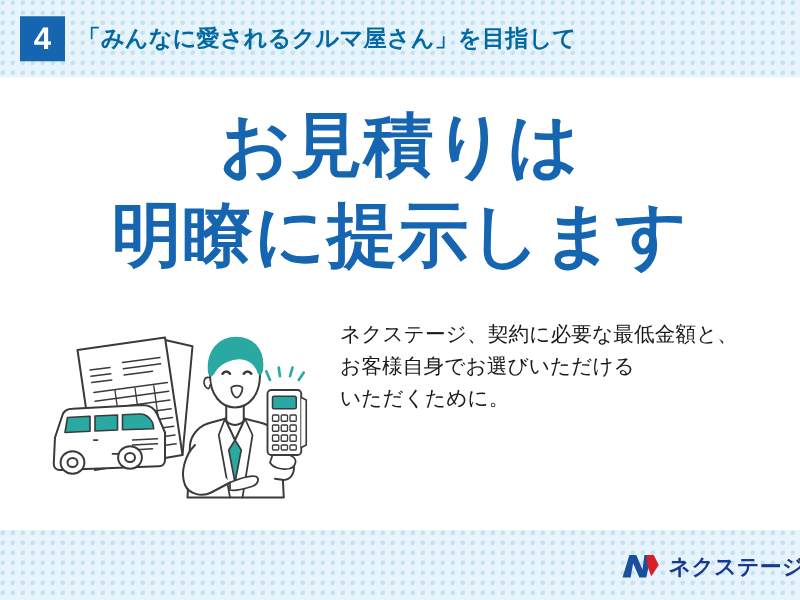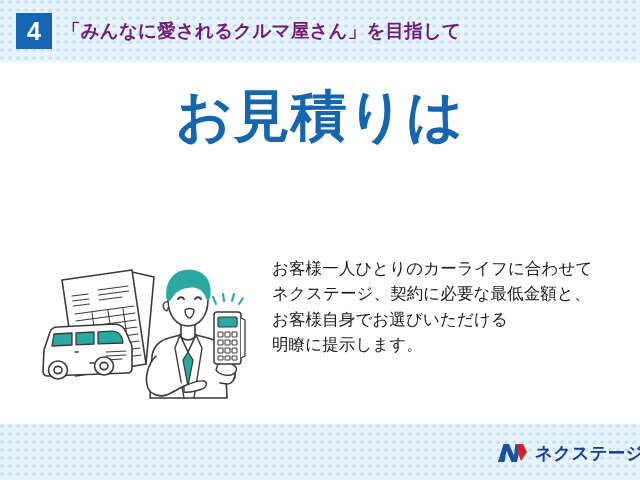--- a/index.html
+++ b/index.html
@@ -64,21 +64,21 @@
     letter-spacing: 0;
   }
   #header-title {
     position: absolute;
     left: 62px;
     top: 15px;
     height: 32px;
     line-height: 32px;
     font-size: 18.5px;
     font-weight: bold;
-    color: #701a75;
+    color: #0369a1;
     white-space: nowrap;
     letter-spacing: 0.2px;
   }
 
   
   #content-panel {
     position: absolute;
     top: 62px;
     left: 0;
     width: 640px;
@@ -168,27 +168,27 @@
 
   <div id="header-inner">
     <div id="section-number-badge">4</div>
     <div id="header-title">「みんなに愛されるクルマ屋さん」を目指して</div>
   </div>
 
   <div id="content-panel">
 
     <div id="headline">
       <span class="headline-line">お見積りは</span>
+      <span class="headline-line">明瞭に提示します</span>
     </div>
 
     <div id="body-copy">
-      <span class="body-line">お客様一人ひとりのカーライフに合わせて</span>
       <span class="body-line">ネクステージ、契約に必要な最低金額と、</span>
       <span class="body-line">お客様自身でお選びいただける</span>
-      <span class="body-line">明瞭に提示します。</span>
+      <span class="body-line">いただくために。</span>
     </div>
 
     <div id="illustration">
       <svg viewBox="0 0 240 165" xmlns="http://www.w3.org/2000/svg">
         <g fill="none" stroke="#3a3a3a" stroke-width="1.6" stroke-linecap="round" stroke-linejoin="round">
 
           <g>
             <path d="M104 20 L126 25 L118 112 L96 107 Z" fill="#ffffff"></path>
           </g>
 

